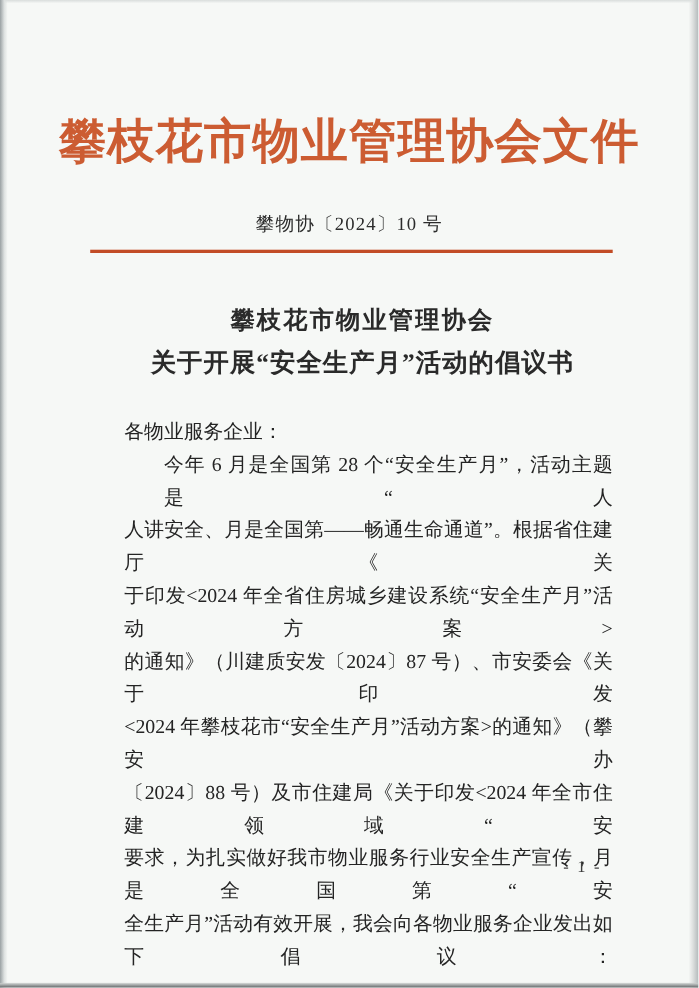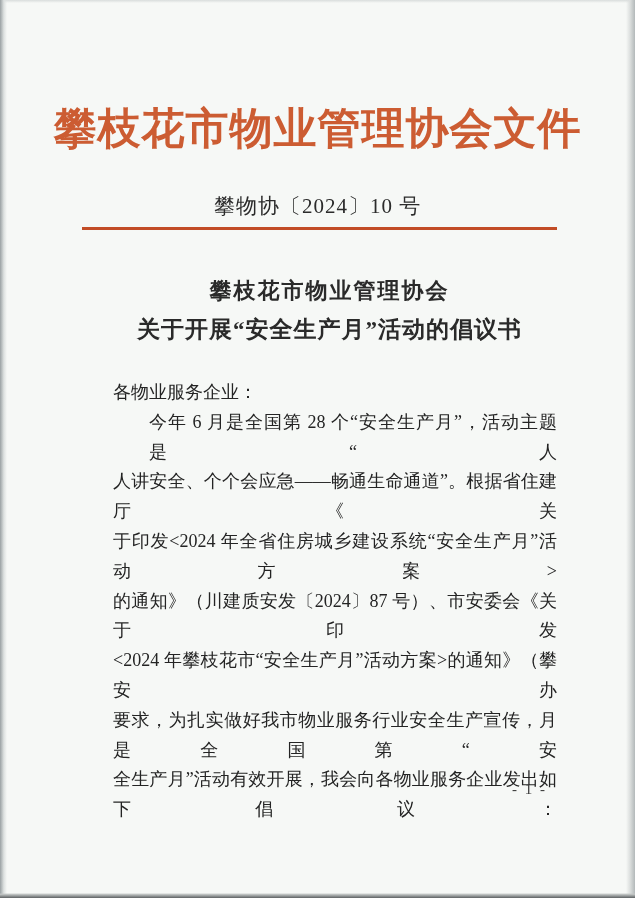--- a/index.html
+++ b/index.html
@@ -41,21 +41,21 @@
     font-size: 43px;
     font-weight: bold;
     letter-spacing: 1px;
     color: #cc5c32;
     white-space: nowrap;
   }
   .doc-number {
     position: absolute;
     top: 192px; left: 0; width: 100%;
     text-align: center;
-    font-size: 21px;
+    font-size: 17px;
     letter-spacing: 1px;
     color: #2b2b2b;
   }
   .red-rule {
     position: absolute;
     top: 227px; left: 82px;
     width: 475px; height: 3px;
     background: #c24c26;
   }
   .doc-title {
@@ -123,24 +123,25 @@
 
   <h1 class="doc-title">
     <div class="t1">攀枝花市物业管理协会</div>
     <div class="t2">关于开展“安全生产月”活动的倡议书</div>
   </h1>
 
   <div class="body-text">
     <div class="line">各物业服务企业：</div>
 
     <div class="line fill indent">今年 6 月是全国第 28 个“安全生产月”，活动主题是“人</div>
-    <div class="line fill">人讲安全、个个会应急——畅通生命通道”。根据省住建厅《关</div>
+    <div class="line fill">人讲安全、月是全国第——畅通生命通道”。根据省住建厅《关</div>
     <div class="line fill">于印发&lt;2024 年全省住房城乡建设系统“安全生产月”活动方案&gt;</div>
     <div class="line fill">的通知》（川建质安发〔2024〕87 号）、市安委会《关于印发</div>
     <div class="line fill">&lt;2024 年攀枝花市“安全生产月”活动方案&gt;的通知》（攀安办</div>
+    <div class="line fill">〔2024〕88 号）及市住建局《关于印发&lt;2024 年全市住建领域“安</div>
     <div class="line fill">要求，为扎实做好我市物业服务行业安全生产宣传，月是全国第“安</div>
     <div class="line fill">全生产月”活动有效开展，我会向各物业服务企业发出如下倡议：</div>
 
   </div>
 
   <div class="page-number">- 1 -</div>
 
 </div>
 
 </body></html>

